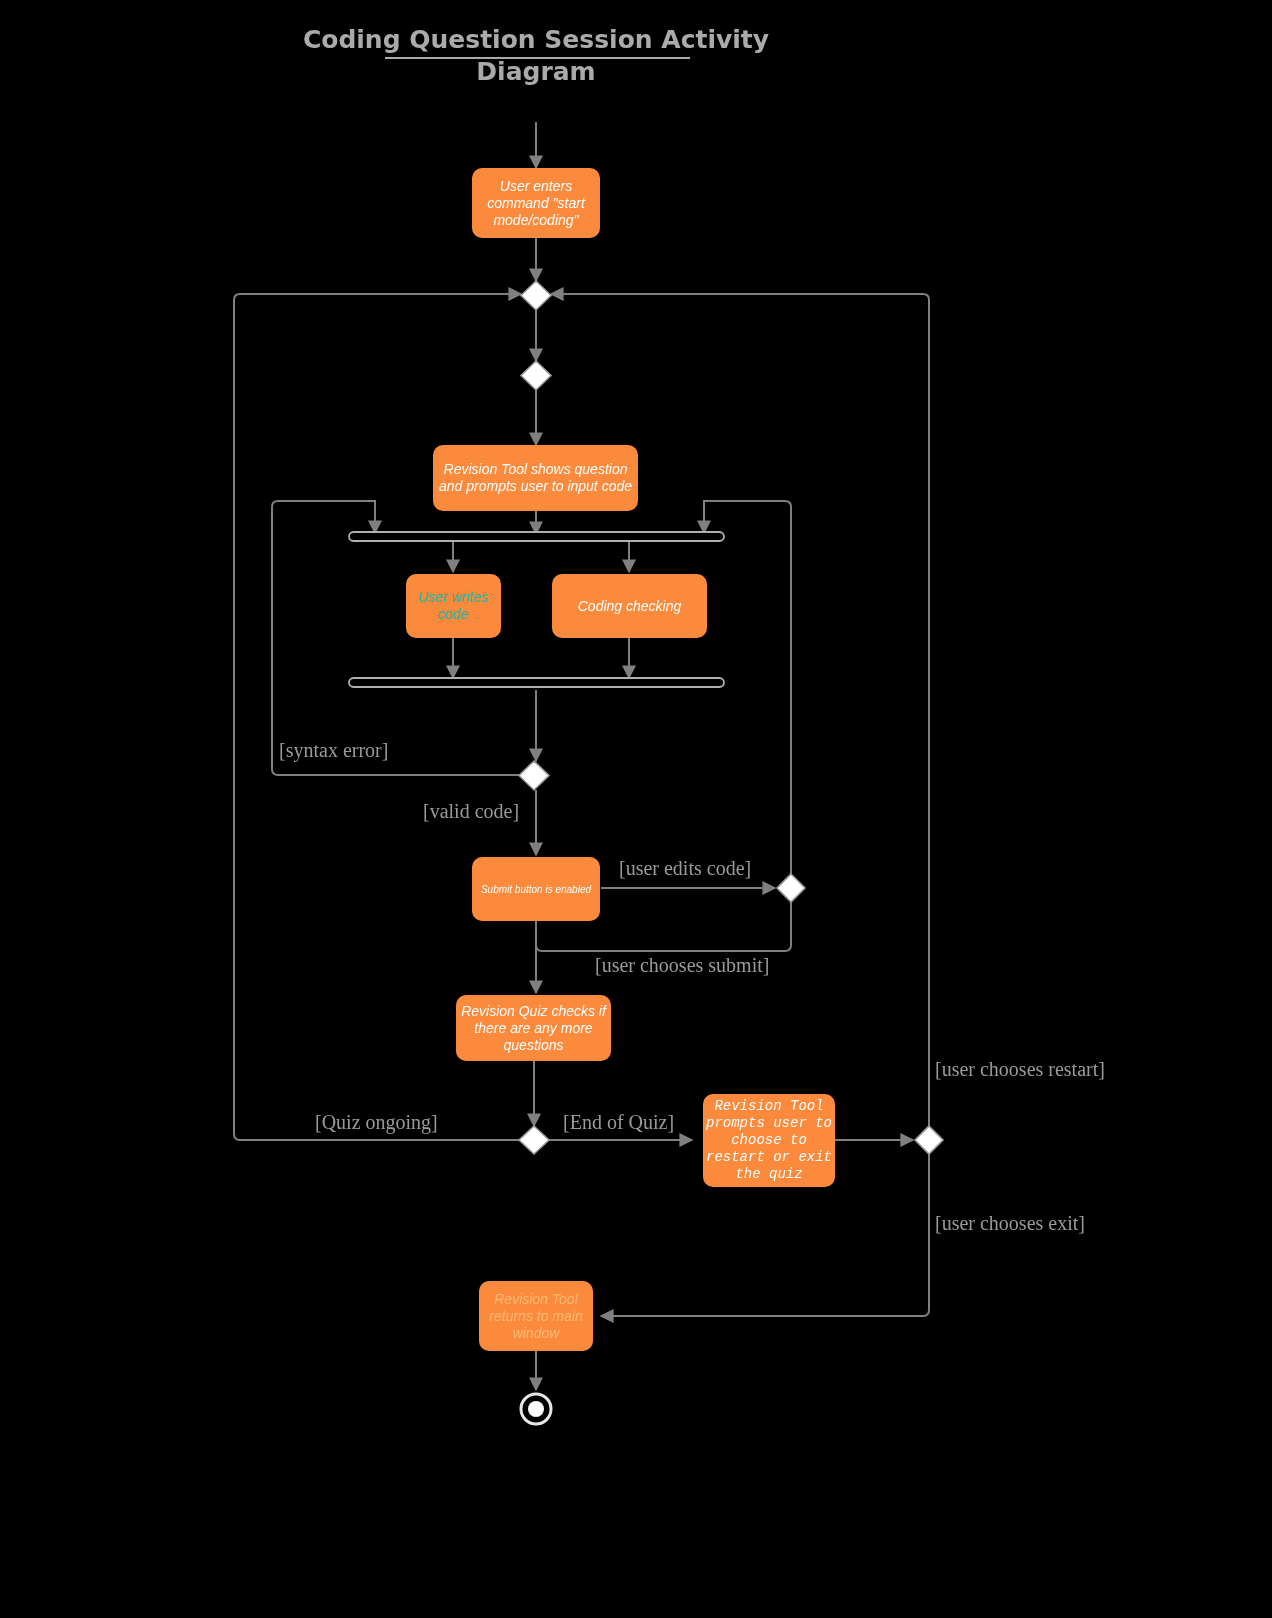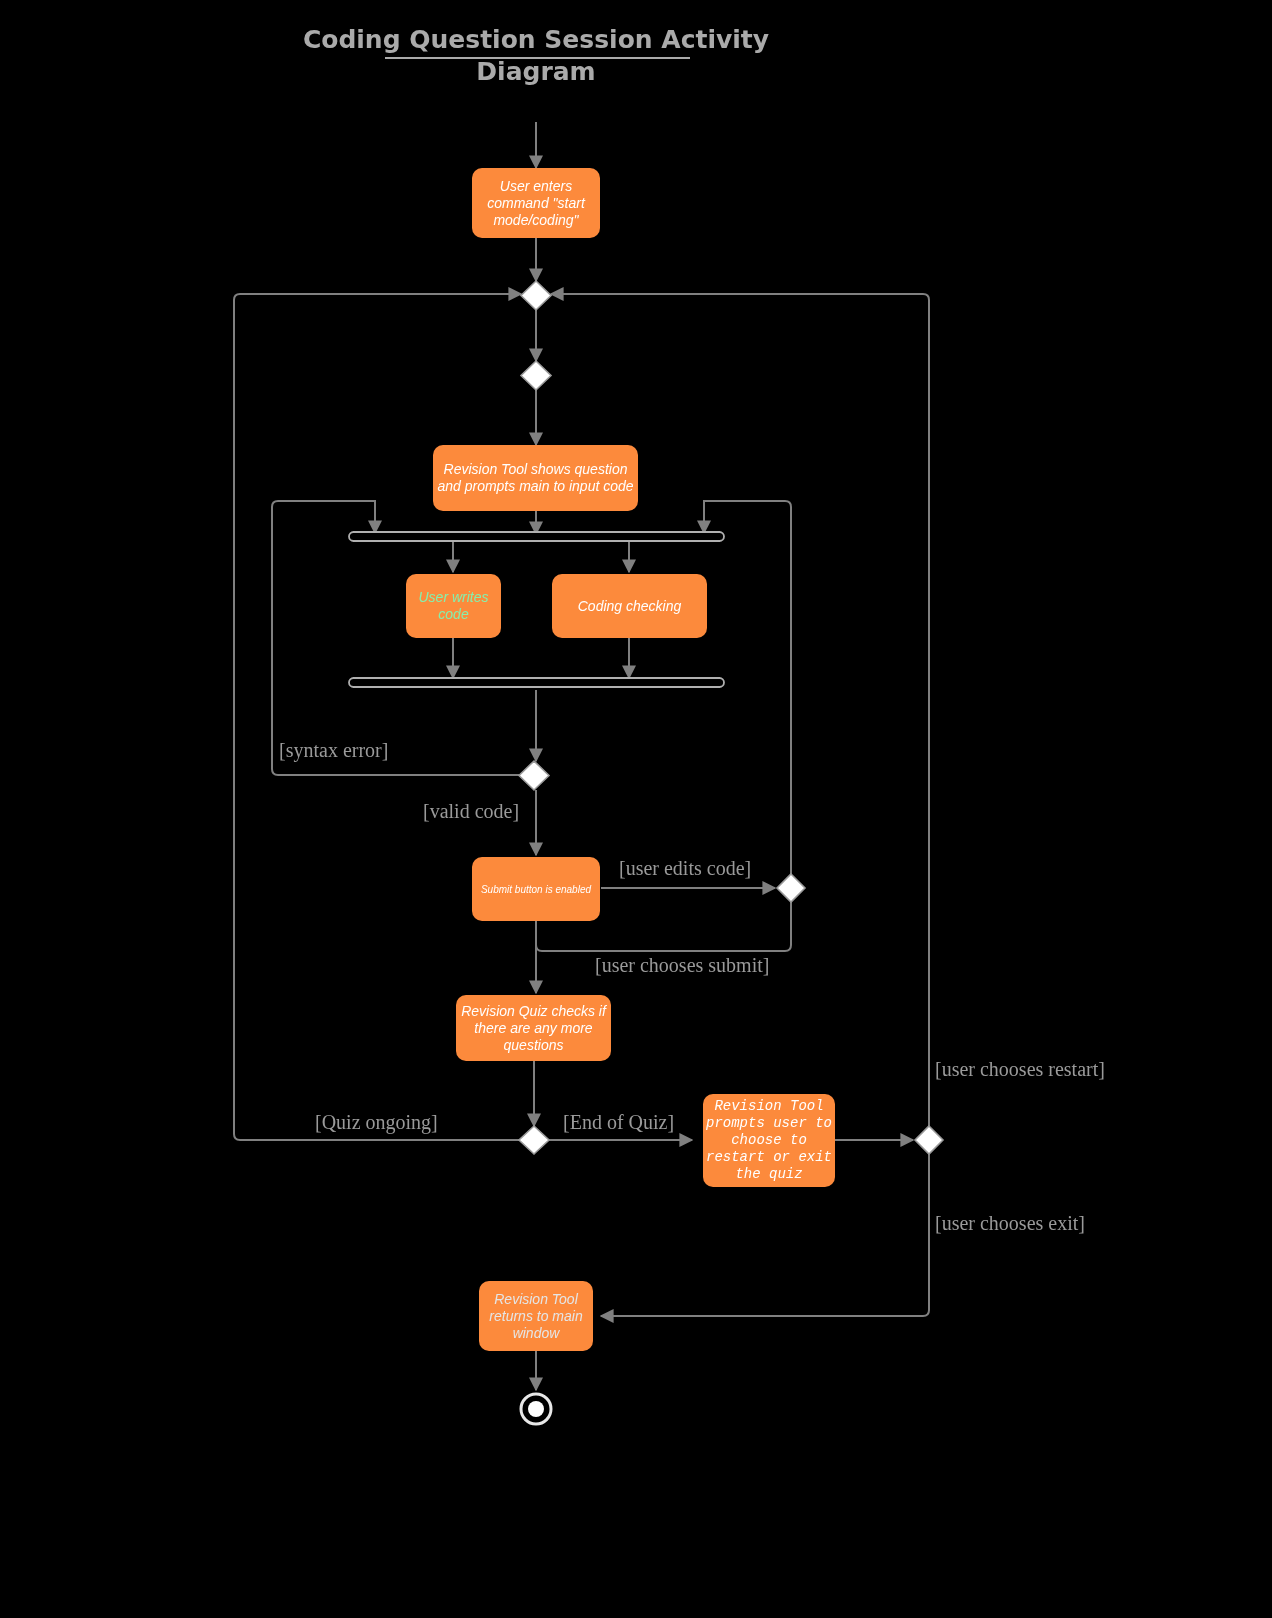--- a/index.html
+++ b/index.html
@@ -151,29 +151,29 @@
                       text-align:center;color:#fff;font-family:'Liberation Sans',sans-serif;
                       font-style:italic;font-size:14px;line-height:17px;">User enters command "start mode/coding"</div>
         </foreignObject>
       </g>
 
       <g>
         <rect x="433" y="445" width="205" height="66" rx="10" ry="10" fill="#FC8A3C"></rect>
         <foreignObject x="435" y="447" width="201" height="62">
           <div xmlns="http://www.w3.org/1999/xhtml" style="width:201px;height:62px;display:flex;align-items:center;justify-content:center;
                       text-align:center;color:#fff;font-family:'Liberation Sans',sans-serif;
-                      font-style:italic;font-size:14px;line-height:17px;">Revision Tool shows question and prompts main to input code</div>
+                      font-style:italic;font-size:14px;line-height:17px;">Revision Tool shows question and prompts user to input code</div>
         </foreignObject>
       </g>
 
       <g>
         <rect x="406" y="574" width="95" height="64" rx="10" ry="10" fill="#FC8A3C"></rect>
         <foreignObject x="408" y="576" width="91" height="60">
           <div xmlns="http://www.w3.org/1999/xhtml" style="width:91px;height:60px;display:flex;align-items:center;justify-content:center;
-                      text-align:center;color:#86efac;font-family:'Liberation Sans',sans-serif;
+                      text-align:center;color:#14b8a6;font-family:'Liberation Sans',sans-serif;
                       font-style:italic;font-size:14px;line-height:17px;">User writes code</div>
         </foreignObject>
       </g>
 
       <g>
         <rect x="552" y="574" width="155" height="64" rx="10" ry="10" fill="#FC8A3C"></rect>
         <foreignObject x="554" y="576" width="151" height="60">
           <div xmlns="http://www.w3.org/1999/xhtml" style="width:151px;height:60px;display:flex;align-items:center;justify-content:center;
                       text-align:center;color:#fff;font-family:'Liberation Sans',sans-serif;
                       font-style:italic;font-size:14px;line-height:17px;">Coding checking</div>
@@ -204,21 +204,21 @@
           <div xmlns="http://www.w3.org/1999/xhtml" style="width:128px;height:89px;display:flex;align-items:center;justify-content:center;
                       text-align:center;color:#fff;font-family:Liberation Mono, monospace;
                       font-style:italic;font-size:14px;line-height:17px;">Revision Tool prompts user to choose to restart or exit the quiz</div>
         </foreignObject>
       </g>
 
       <g>
         <rect x="479" y="1281" width="114" height="70" rx="10" ry="10" fill="#FC8A3C"></rect>
         <foreignObject x="481" y="1283" width="110" height="66">
           <div xmlns="http://www.w3.org/1999/xhtml" style="width:110px;height:66px;display:flex;align-items:center;justify-content:center;
-                      text-align:center;color:#e5e5e5;font-family:'Liberation Sans',sans-serif;
+                      text-align:center;color:#fdba74;font-family:'Liberation Sans',sans-serif;
                       font-style:italic;font-size:14px;line-height:17px;">Revision Tool returns to main window</div>
         </foreignObject>
       </g>
     </g>
 
     <g>
       <text class="guard-text" x="279" y="757" text-anchor="start">[syntax error]</text>
       <text class="guard-text" x="423" y="818" text-anchor="start">[valid code]</text>
       <text class="guard-text" x="619" y="875" text-anchor="start">[user edits code]</text>
       <text class="guard-text" x="595" y="972" text-anchor="start">[user chooses submit]</text>

